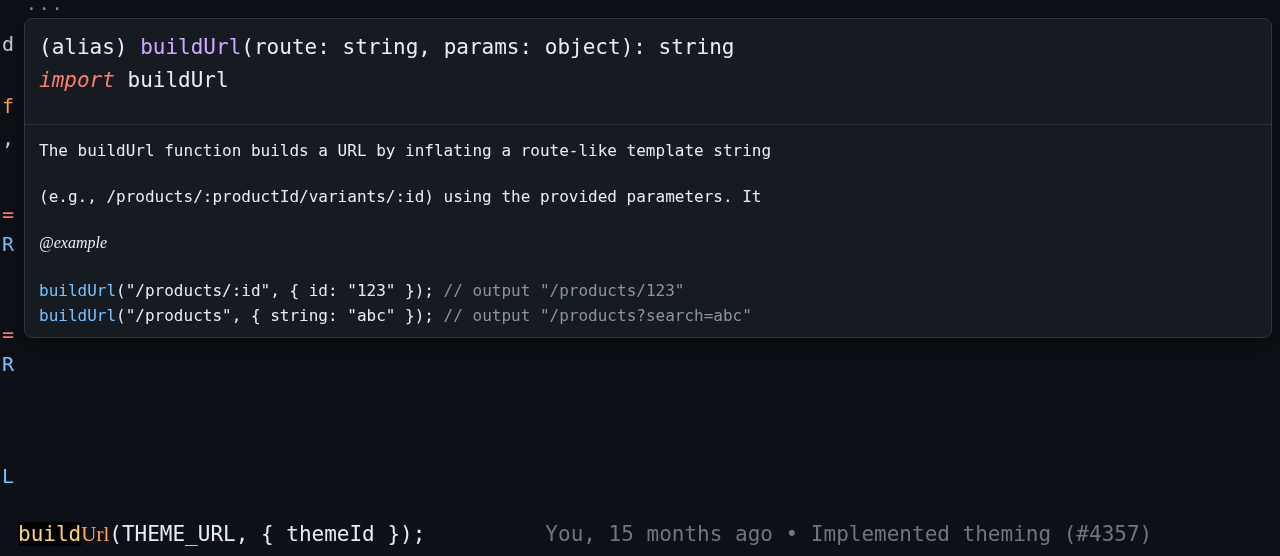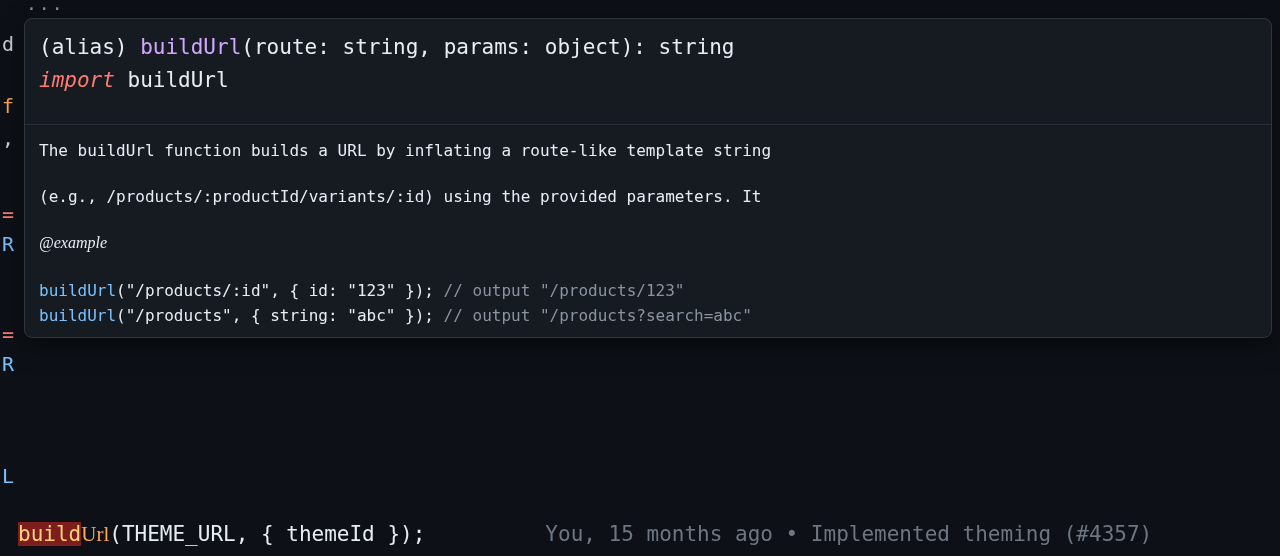--- a/index.html
+++ b/index.html
@@ -65,21 +65,21 @@
   .tok-orange { color: #ffa657; font-family: Liberation Serif, serif; }
   .code-line {
     position: absolute;
     left: 18px;
     bottom: 6px;
     width: calc(100% - 18px);
     line-height: 1.5;
     font-size: 21px;
     white-space: nowrap;
   }
-  .hl-build { background: #7f1d1d; color: #ffd27d; padding: 0 0; }
+  .hl-build { background: #000000; color: #ffd27d; padding: 0 0; }
   .blame {
     color: #6e7681;
     font-size: 21px;
   }
   .ellipsis-top {
     position: absolute;
     top: -2px;
     left: 26px;
     color: #8b949e;
     font-size: 18px;

